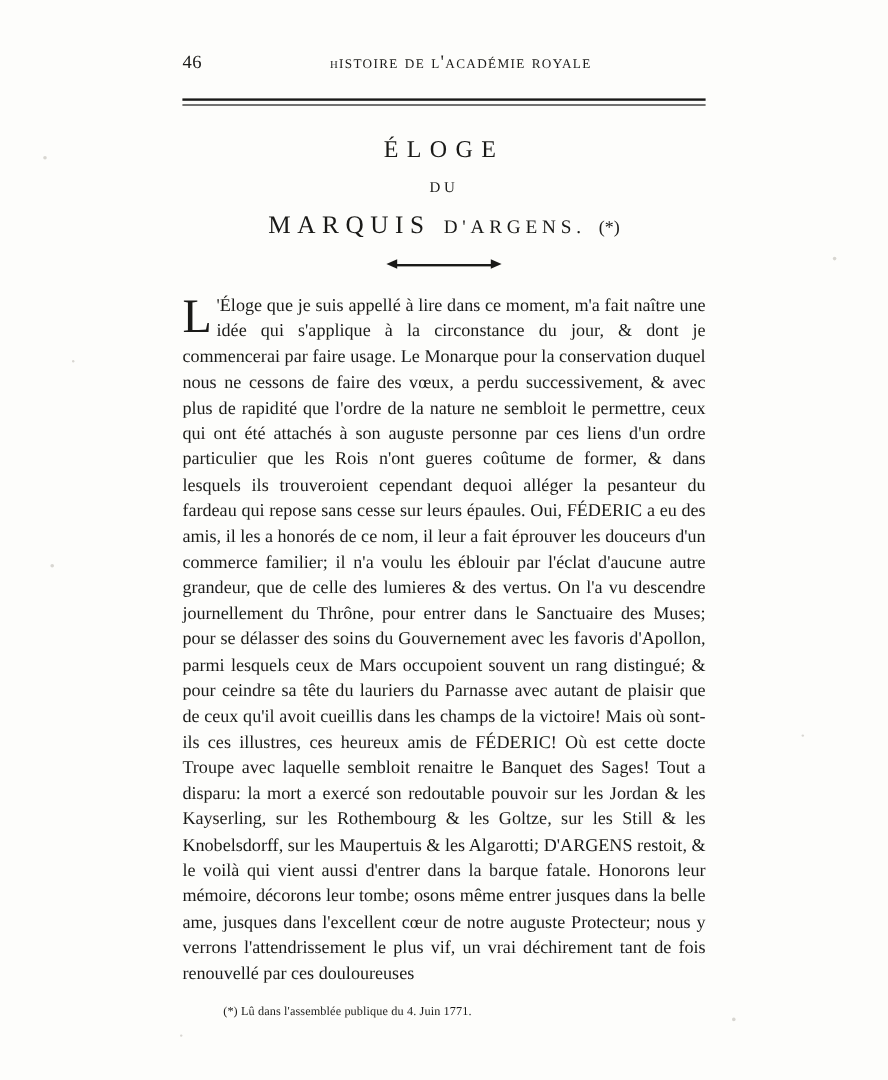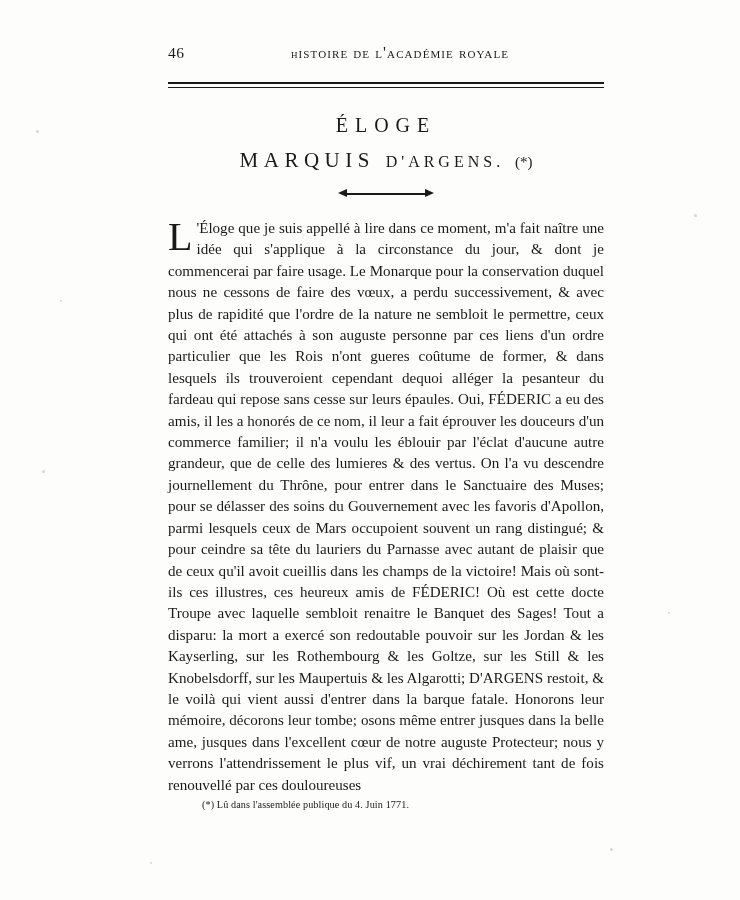--- a/index.html
+++ b/index.html
@@ -21,21 +21,21 @@
     background: #fdfdfb;
   }
   .speck {
     position: absolute;
     background: #b9b7ae;
     border-radius: 50%;
     opacity: .55;
   }
   .content {
     position: absolute;
-    left: 168px;
+    left: 152px;
     top: 44px;
     width: 436px;
   }
   
   .header-row {
     display: flex;
     align-items: baseline;
     height: 26px;
   }
   .folio {
@@ -118,21 +118,21 @@
   }
   .dropcap {
     float: left;
     font-size: 40px;
     line-height: 34px;
     padding: 2px 4px 0 0;
     font-family: "Liberation Serif", serif;
   }
   
   .footnote {
-    margin-top: 2px;
+    margin-top: 14px;
     margin-left: 34px;
     font-size: 10.2px;
     letter-spacing: .1px;
     line-height: 13px;
   }
 </style>
 </head>
 <body>
 
 <div class="page">
@@ -148,20 +148,21 @@
   <div class="content">
 
     <div class="header-row">
       <div class="folio">46</div>
       <div class="running-title">Histoire de l'Académie Royale</div>
     </div>
 
     <div class="rule-double"></div>
 
     <div class="title-main">ÉLOGE</div>
+    <div class="title-du">DU</div>
 
     <div class="title-sub">
       <span>MARQUIS</span>
       <span class="small">D'ARGENS.</span>
       <span class="note">(*)</span>
     </div>
 
     <div class="ornament">
       <div class="tipL"></div>
       <div class="bar"></div>

